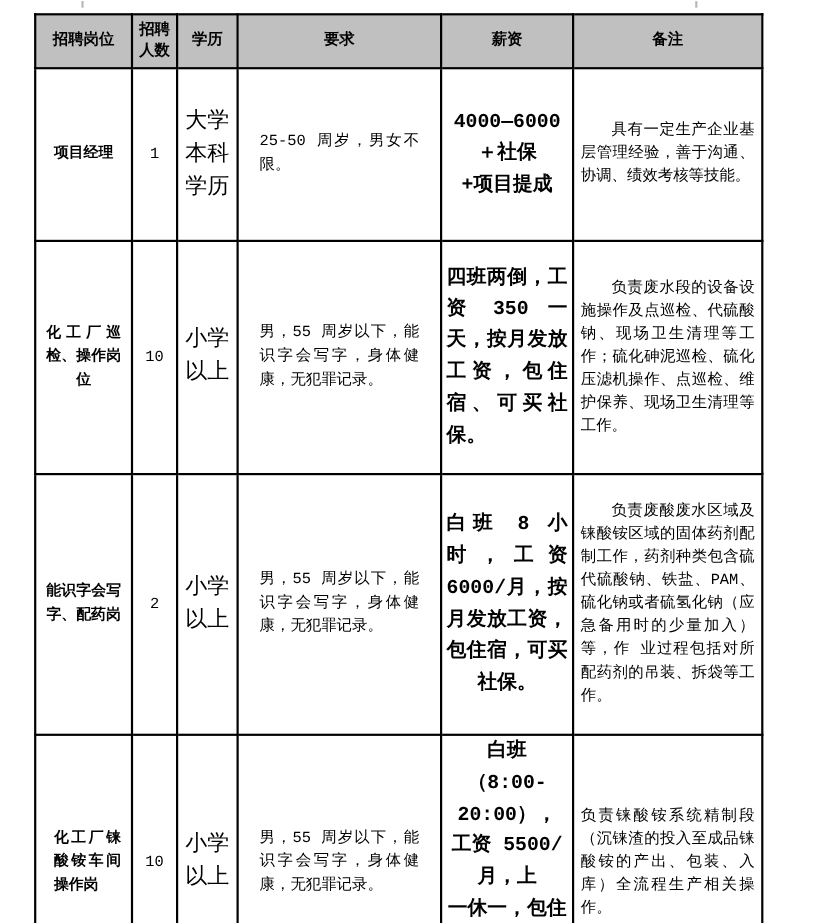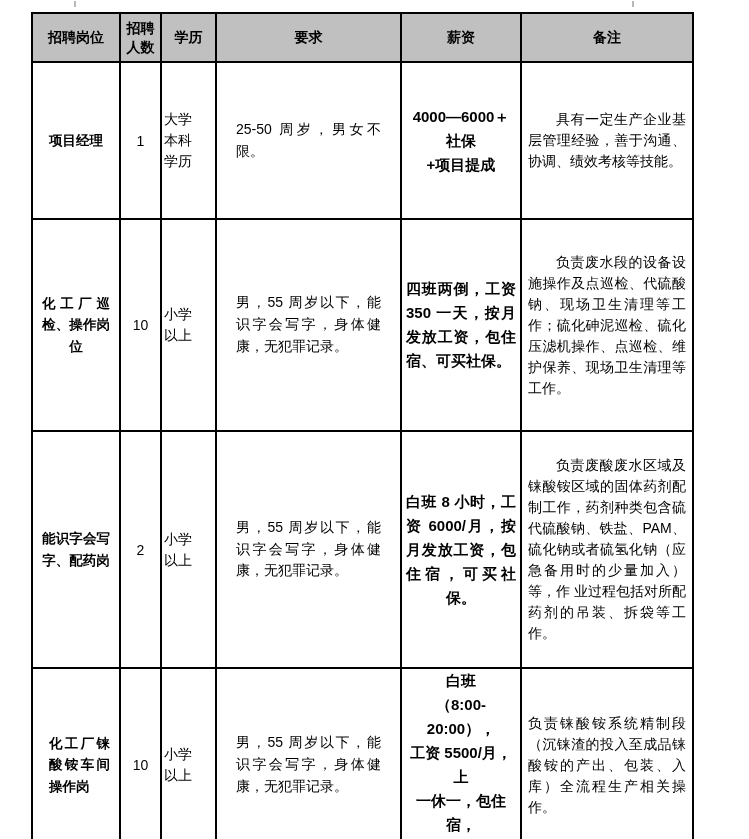--- a/index.html
+++ b/index.html
@@ -6,21 +6,21 @@
     margin: 0;
     padding: 0;
     background: #ffffff;
   }
   .page {
     position: relative;
     width: 749px;
     height: 839px;
     background: #ffffff;
     overflow: hidden;
-    font-family: Liberation Sans, sans-serif;
+    font-family: Liberation Mono, monospace;
     color: #000000;
   }
   .tick {
     position: absolute;
     top: 1px;
     width: 2px;
     height: 6px;
     background: #b8b8b8;
   }
   .tick.left  { left: 74px; }
@@ -76,36 +76,37 @@
   }
   td.pos.last-left { text-align-last: left; padding-left: 16px; }
 
   td.cnt {
     font-size: 14px;
     text-align: center;
     padding: 0 2px;
   }
 
   td.edu {
-    font-size: 14px;
+    font-size: 20px;
     line-height: 1.5;
+    text-align: center;
     white-space: pre-line;
     padding: 0 2px;
   }
 
   td.req {
     font-size: 14px;
     line-height: 1.55;
     text-align: justify;
     padding: 0 19px;
   }
 
   td.sal {
     font-weight: bold;
-    font-size: 15px;
+    font-size: 18px;
     line-height: 1.6;
     padding: 0 4px;
     margin-left: 11px;
   }
   td.sal.s-center {
     text-align: center;
     white-space: pre-line;
   }
   td.sal.s-left {
     text-align: justify;

